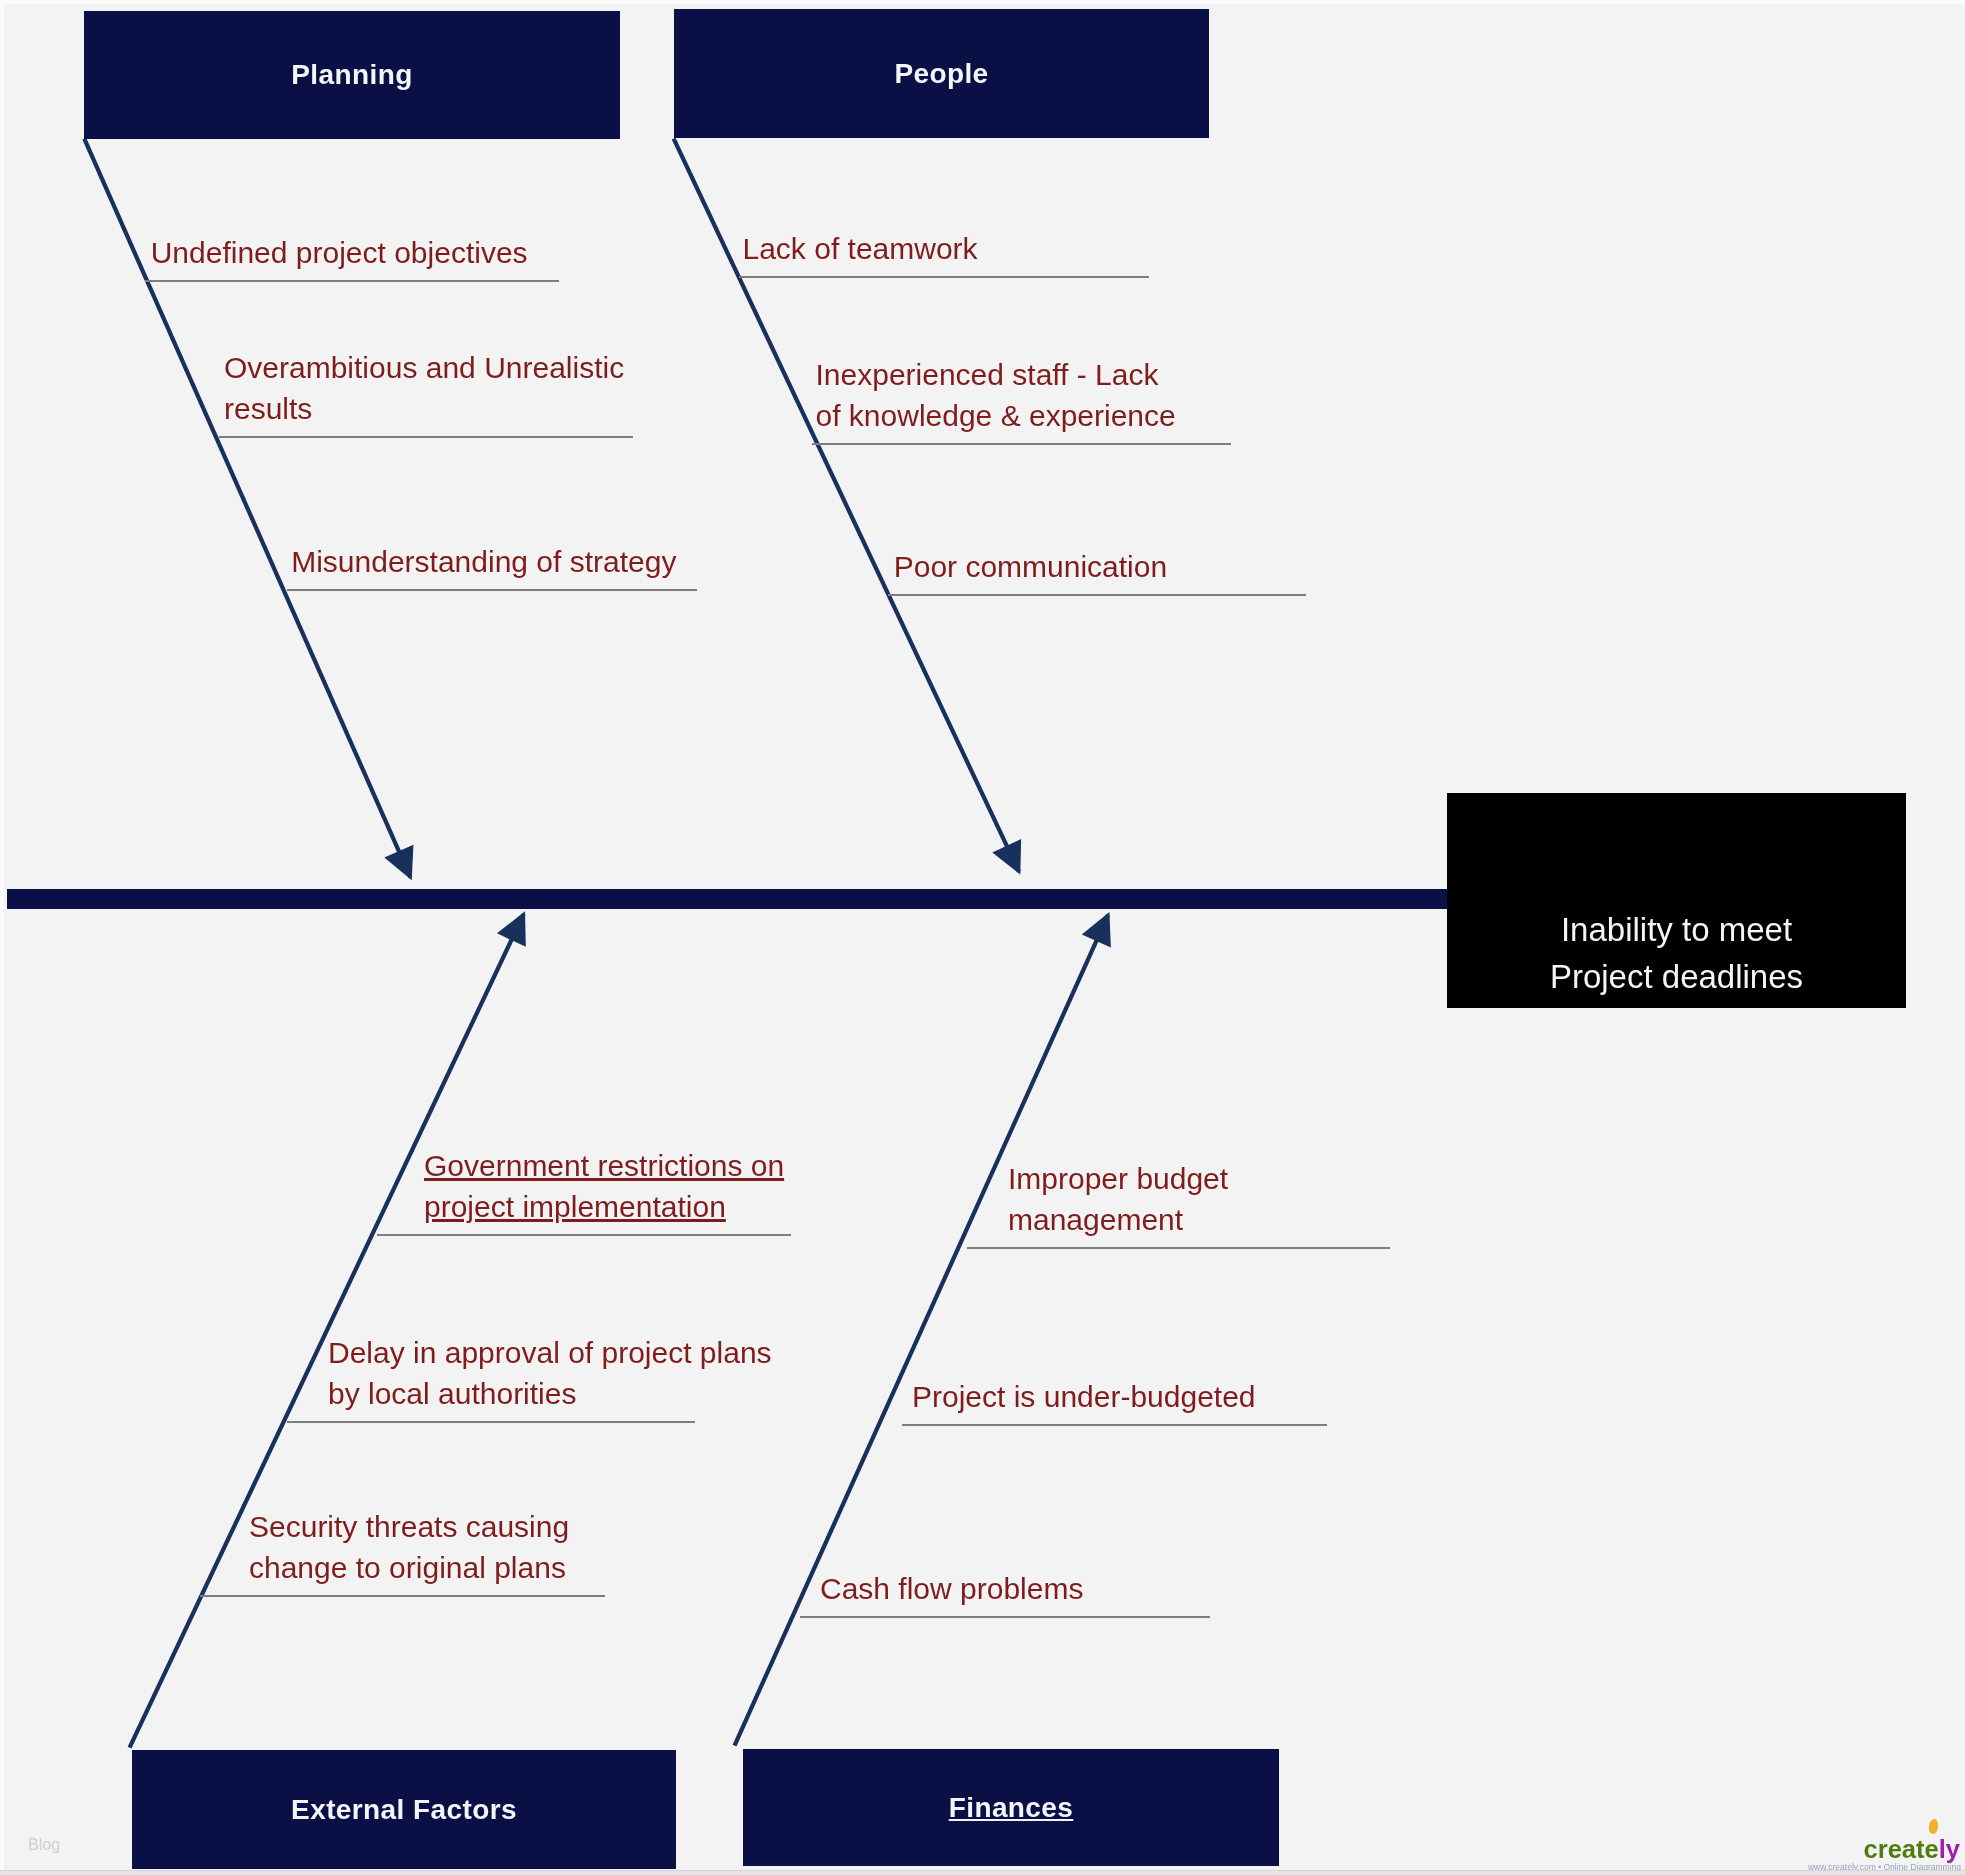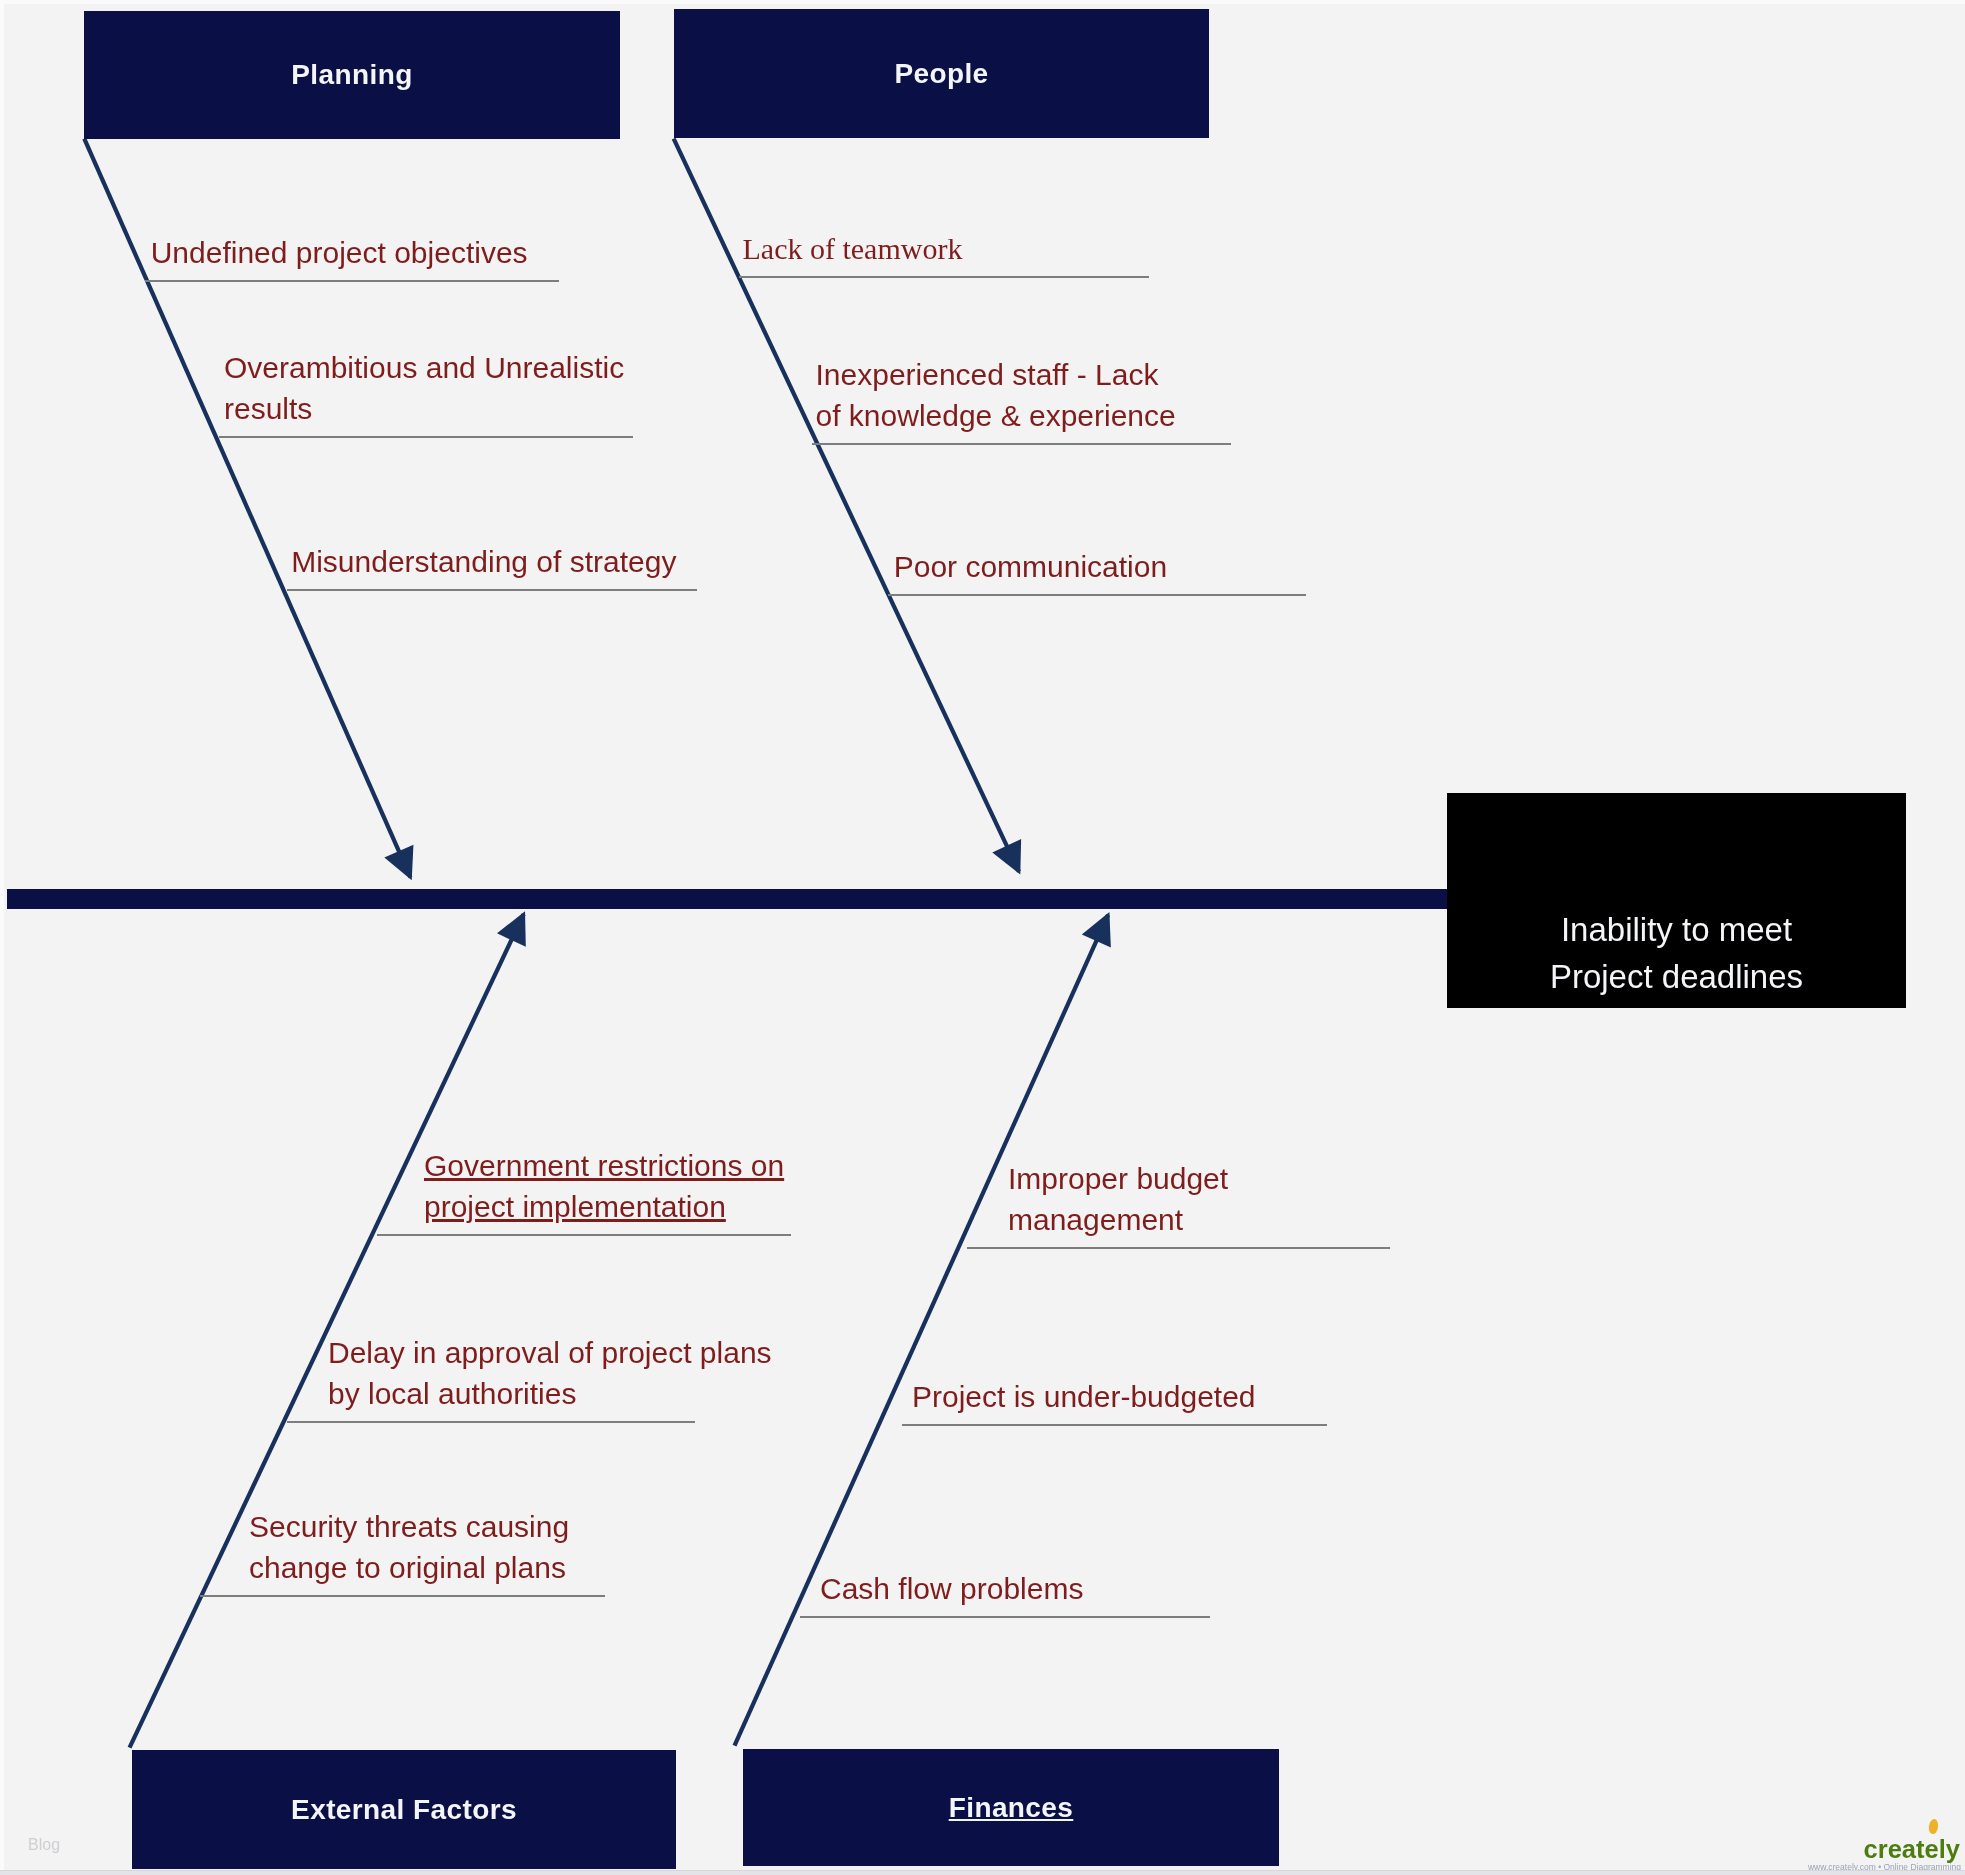--- a/index.html
+++ b/index.html
@@ -41,21 +41,21 @@
   .effect-text{margin-top:113px;}
 
   .cause{position:absolute;color:#7f1d1d;font-size:30px;}
   .cause-line{display:block;line-height:41px;white-space:nowrap;}
   .rule{height:0;border-top:2.1px solid #7d7d7d;margin-top:7px;width:100%;}
 
   .c-p1{left:145px;top:232px;width:414px;}  .c-p1 .cause-line{padding-left:5.7px;}
   .c-p2{left:219px;top:347px;width:414px;}  .c-p2 .cause-line{padding-left:5px;}
   .c-p3{left:287px;top:541px;width:410px;}  .c-p3 .cause-line{padding-left:4.2px;}
 
-  .c-pe1{left:739px;top:228px;width:410px;} .c-pe1 .cause-line{padding-left:3.5px;font-family:Liberation Serif, serif;}
+  .c-pe1{left:739px;top:228px;width:410px;} .c-pe1 .cause-line{padding-left:3.5px;}
   .c-pe2{left:812px;top:354px;width:419px;} .c-pe2 .cause-line{padding-left:3.5px;}
   .c-pe3{left:888px;top:546px;width:418px;} .c-pe3 .cause-line{padding-left:5.7px;}
 
   .c-e1{left:377px;top:1145px;width:414px;}  .c-e1 .cause-line{padding-left:47px;text-decoration:underline;}
   .c-e2{left:287px;top:1332px;width:408px;}  .c-e2 .cause-line{padding-left:41px;}
   .c-e3{left:200px;top:1506px;width:405px;}  .c-e3 .cause-line{padding-left:49px;}
 
   .c-f1{left:967px;top:1158px;width:423px;} .c-f1 .cause-line{padding-left:41px;}
   .c-f2{left:902px;top:1376px;width:425px;} .c-f2 .cause-line{padding-left:10px;}
   .c-f3{left:800px;top:1568px;width:410px;} .c-f3 .cause-line{padding-left:20px;}
@@ -63,21 +63,21 @@
   .blog-mark{
     position:absolute;left:28px;top:1836px;
     font-size:16px;color:#cfcfd3;
   }
 
   .brand{
     position:absolute;left:1797px;top:1837px;width:163px;
     text-align:right;font-weight:bold;font-size:25.5px;line-height:25.5px;
   }
   .brand-create{color:#4d7c0f;}
-  .brand-ly{color:#4d7c0f;}
+  .brand-ly{color:#a21caf;}
   .bulb{
     position:absolute;left:1929px;top:1819px;width:9.2px;height:15px;
     background:#efb02a;border-radius:50% 50% 46% 46%;
     transform:rotate(8deg);
   }
   .brand-tagline{
     position:absolute;left:1797px;top:1862px;width:164px;
     text-align:right;font-size:8.5px;color:#9aa2b4;font-weight:normal;
   }
 </style>

